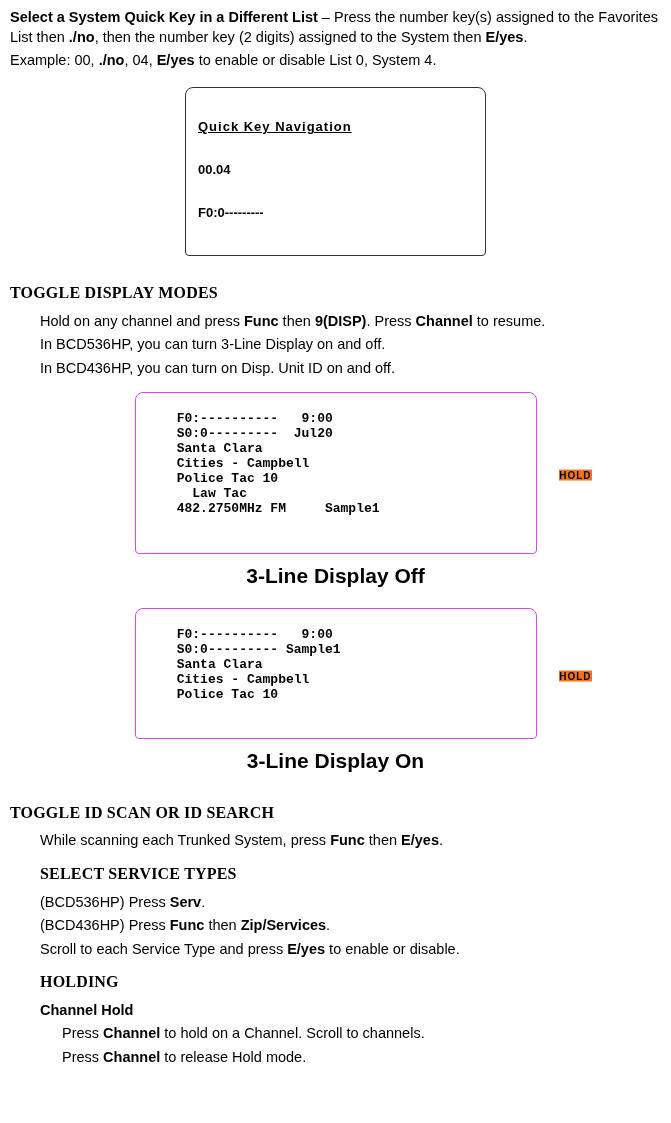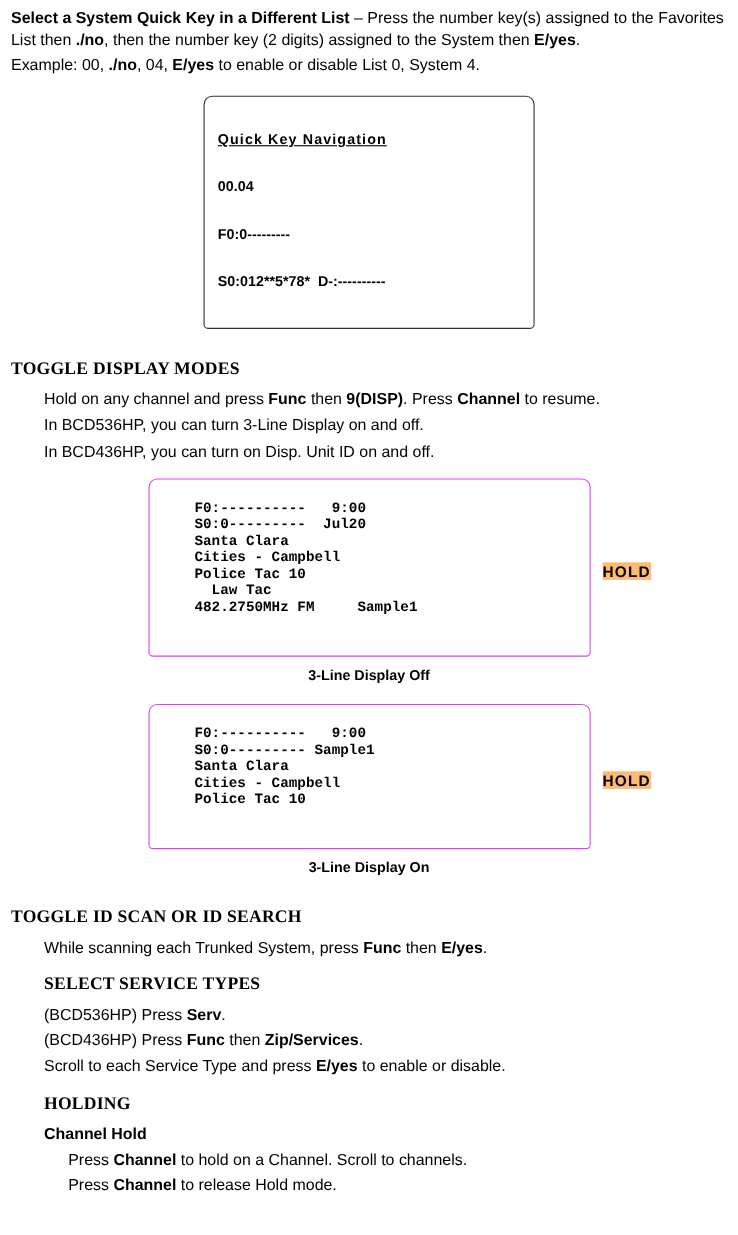--- a/index.html
+++ b/index.html
@@ -54,24 +54,24 @@
   }
   .lcd.small { width: 275px; font-size: 13px; }
   .lcd .line { display:block; }
   .lcd .title { text-decoration: underline; letter-spacing:1px; }
   .hold-badge {
     position: absolute;
     right: -56px;
     top: 50%;
     transform: translateY(-30%);
     font-family: Arial, sans-serif;
-    font-size: 14px;
+    font-size: 10px;
     letter-spacing: 1px;
     font-weight: bold;
-    background: #fdba74;
+    background: #f97316;
     text-align: center;
   }
   .lcd-wide-wrap {
     display:flex;
     justify-content:center;
     position:relative;
     margin: 14px 0 6px 0;
   }
   .lcd-wide {
     width: 380px;
@@ -83,40 +83,39 @@
     font-size: 13px;
     line-height: 1.15;
     white-space: pre;
     position: relative;
     background:#fff;
   }
   .caption {
     text-align:center;
     font-family: "Segoe UI","Myriad Pro",Arial,sans-serif;
     font-weight:700;
-    font-size:13px;
+    font-size:21px;
     margin: 8px 0 18px 0;
   }
 </style>
 </head>
 <body>
 
 <div class="intro">
   <b>Select a System Quick Key in a Different List</b><span> – Press the number key(s) assigned to the Favorites List then </span><b>./no</b><span>, then the number key (2 digits) assigned to the System then </span><b>E/yes</b><span>.</span>
 </div>
 <div class="intro">
   <span>Example: 00, </span><b>./no</b><span>, 04, </span><b>E/yes</b><span> to enable or disable List 0, System 4.</span>
 </div>
 
 <div class="lcd-wrap">
   <div class="lcd small">
     <span class="line title">Quick Key Navigation</span>
     <span class="line">00.04</span>
     <span class="line">F0:0---------</span>
-    <span class="line">S0:012**5*78*  D-:----------</span>
   </div>
 </div>
 
 <h2>TOGGLE DISPLAY MODES</h2>
 <div class="body-indent">
   <span>Hold on any channel and press </span><b>Func</b><span> then </span><b>9(DISP)</b><span>. Press </span><b>Channel</b><span> to resume.</span>
 </div>
 <div class="body-indent">In BCD536HP, you can turn 3-Line Display on and off.</div>
 <div class="body-indent">In BCD436HP, you can turn on Disp. Unit ID on and off.</div>
 

